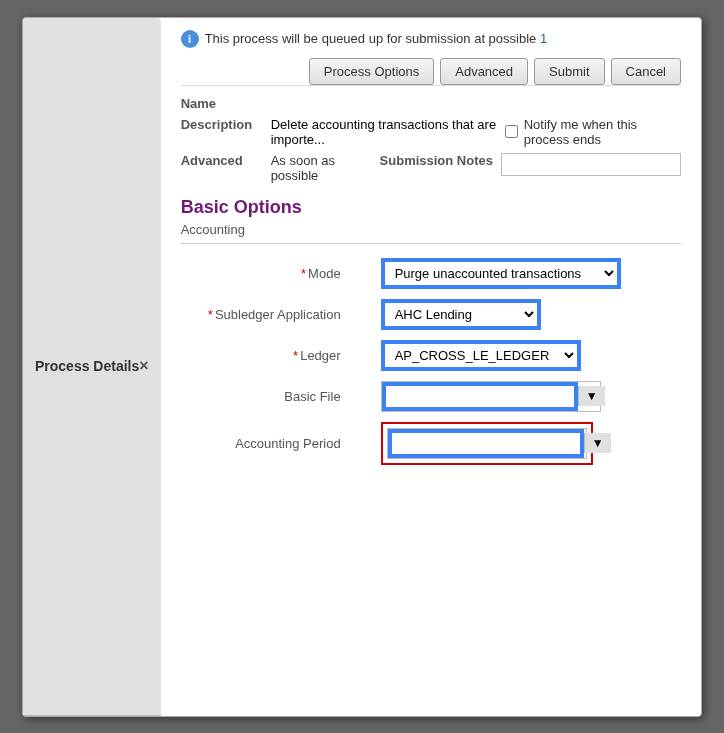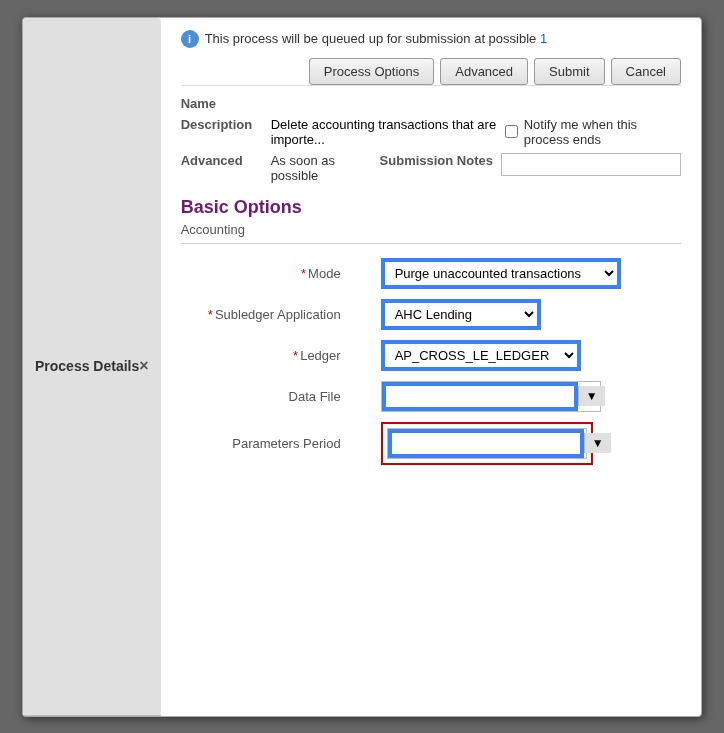--- a/index.html
+++ b/index.html
@@ -320,31 +320,31 @@
           <div class="param-control">
             <select class="select-ledger">
               <option>AP_CROSS_LE_LEDGER</option>
               <option>LEDGER_1</option>
               <option>LEDGER_2</option>
             </select>
           </div>
         </div>
 
         <div class="param-row">
-          <div class="param-label">Data File</div>
+          <div class="param-label">Basic File</div>
           <div class="param-control">
             <div class="data-file-wrapper">
               <input type="text" class="data-file-input" value="" style="">
               <button class="data-file-btn">▼</button>
             </div>
           </div>
         </div>
 
         <div class="param-row">
-          <div class="param-label">Parameters Period</div>
+          <div class="param-label">Accounting Period</div>
           <div class="param-control">
             <div class="accounting-period-wrapper">
               <div class="accounting-period-inner">
                 <input type="text" class="accounting-period-input" style="">
                 <button class="accounting-period-btn">▼</button>
               </div>
             </div>
           </div>
         </div>
 

